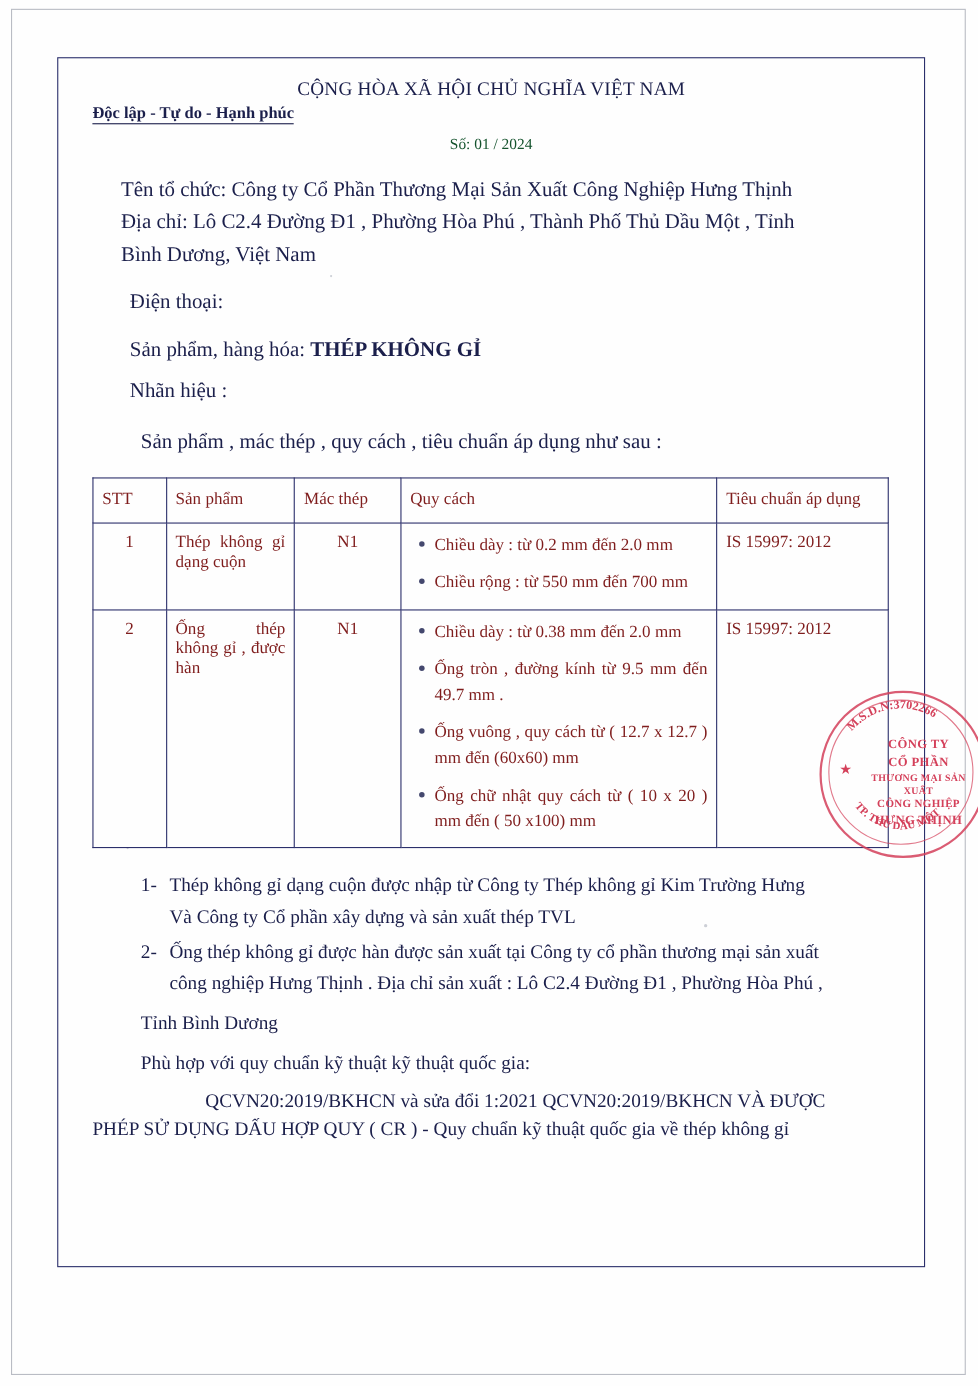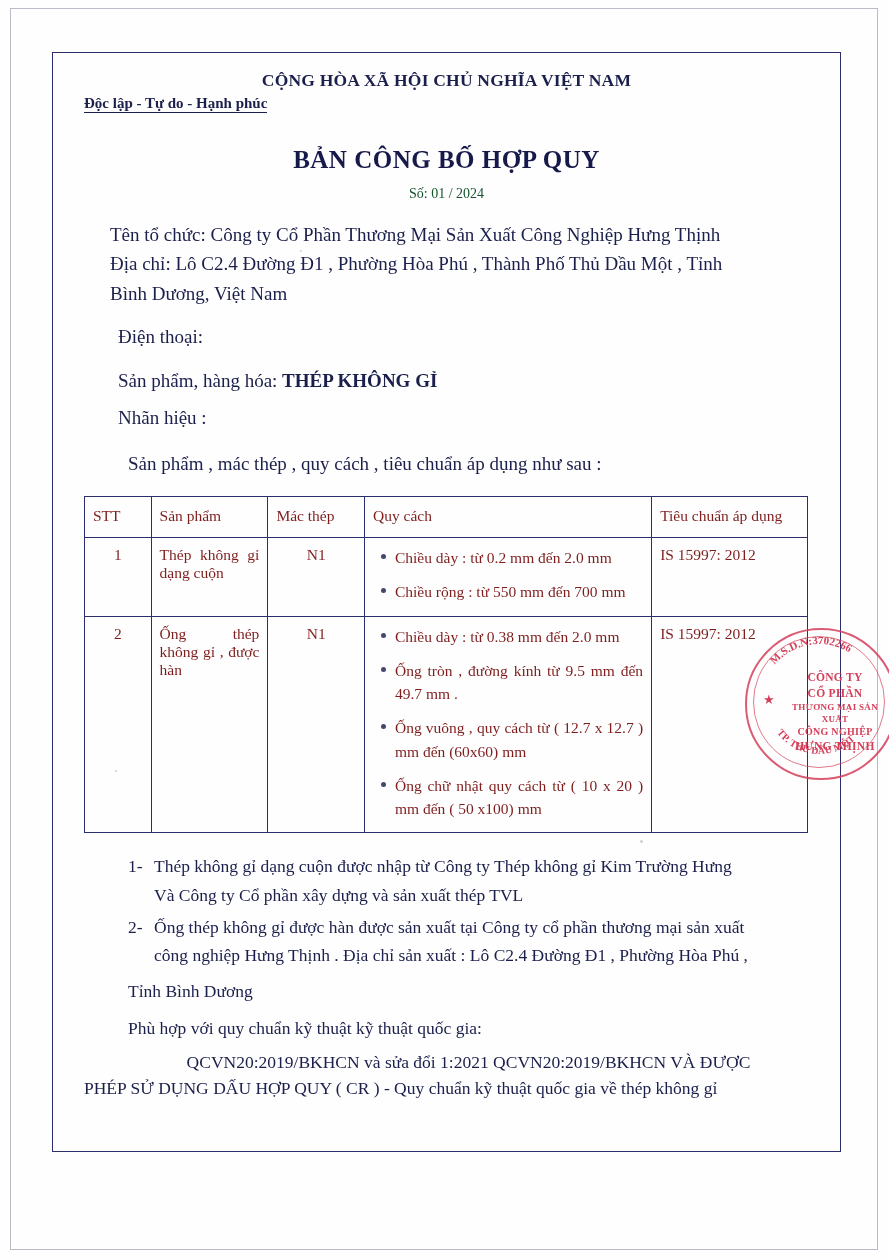--- a/index.html
+++ b/index.html
@@ -42,21 +42,21 @@
   .content {
     position: absolute;
     left: 52px;
     top: 52px;
     width: 789px;
     box-sizing: border-box;
     padding: 18px 32px 0 32px;
   }
   .nation-title {
     text-align: center;
-    font-weight: bold;
+    font-weight: normal;
     font-size: 17.5px;
     letter-spacing: 0.2px;
     color: #1b1f4b;
   }
   .nation-sub {
     text-align: left;
     font-weight: bold;
     font-size: 15px;
     margin-top: 4px;
     color: #1b1f4b;
@@ -259,21 +259,20 @@
   <div class="speck" style="left:640px; top:840px; width:3px; height:3px;"></div>
   <div class="speck" style="left:115px; top:770px; width:2px; height:2px;"></div>
 
   <div class="content">
 
     <div class="nation-title">CỘNG HÒA XÃ HỘI CHỦ NGHĨA VIỆT NAM</div>
     <div class="nation-sub">
       <span>Độc lập - Tự do - Hạnh phúc</span>
     </div>
 
-    <div class="doc-title">BẢN CÔNG BỐ HỢP QUY</div>
     <div class="doc-number">Số: 01 / 2024</div>
 
     <div class="field-block">
       <div class="field-line">
         <span>Tên tổ chức:</span>
         <span>Công ty Cổ Phần Thương Mại Sản Xuất Công Nghiệp Hưng Thịnh</span>
       </div>
       <div class="field-line">
         <span>Địa chỉ:</span>
         <span>Lô C2.4 Đường Đ1 , Phường Hòa Phú , Thành Phố Thủ Dầu Một , Tỉnh</span>

